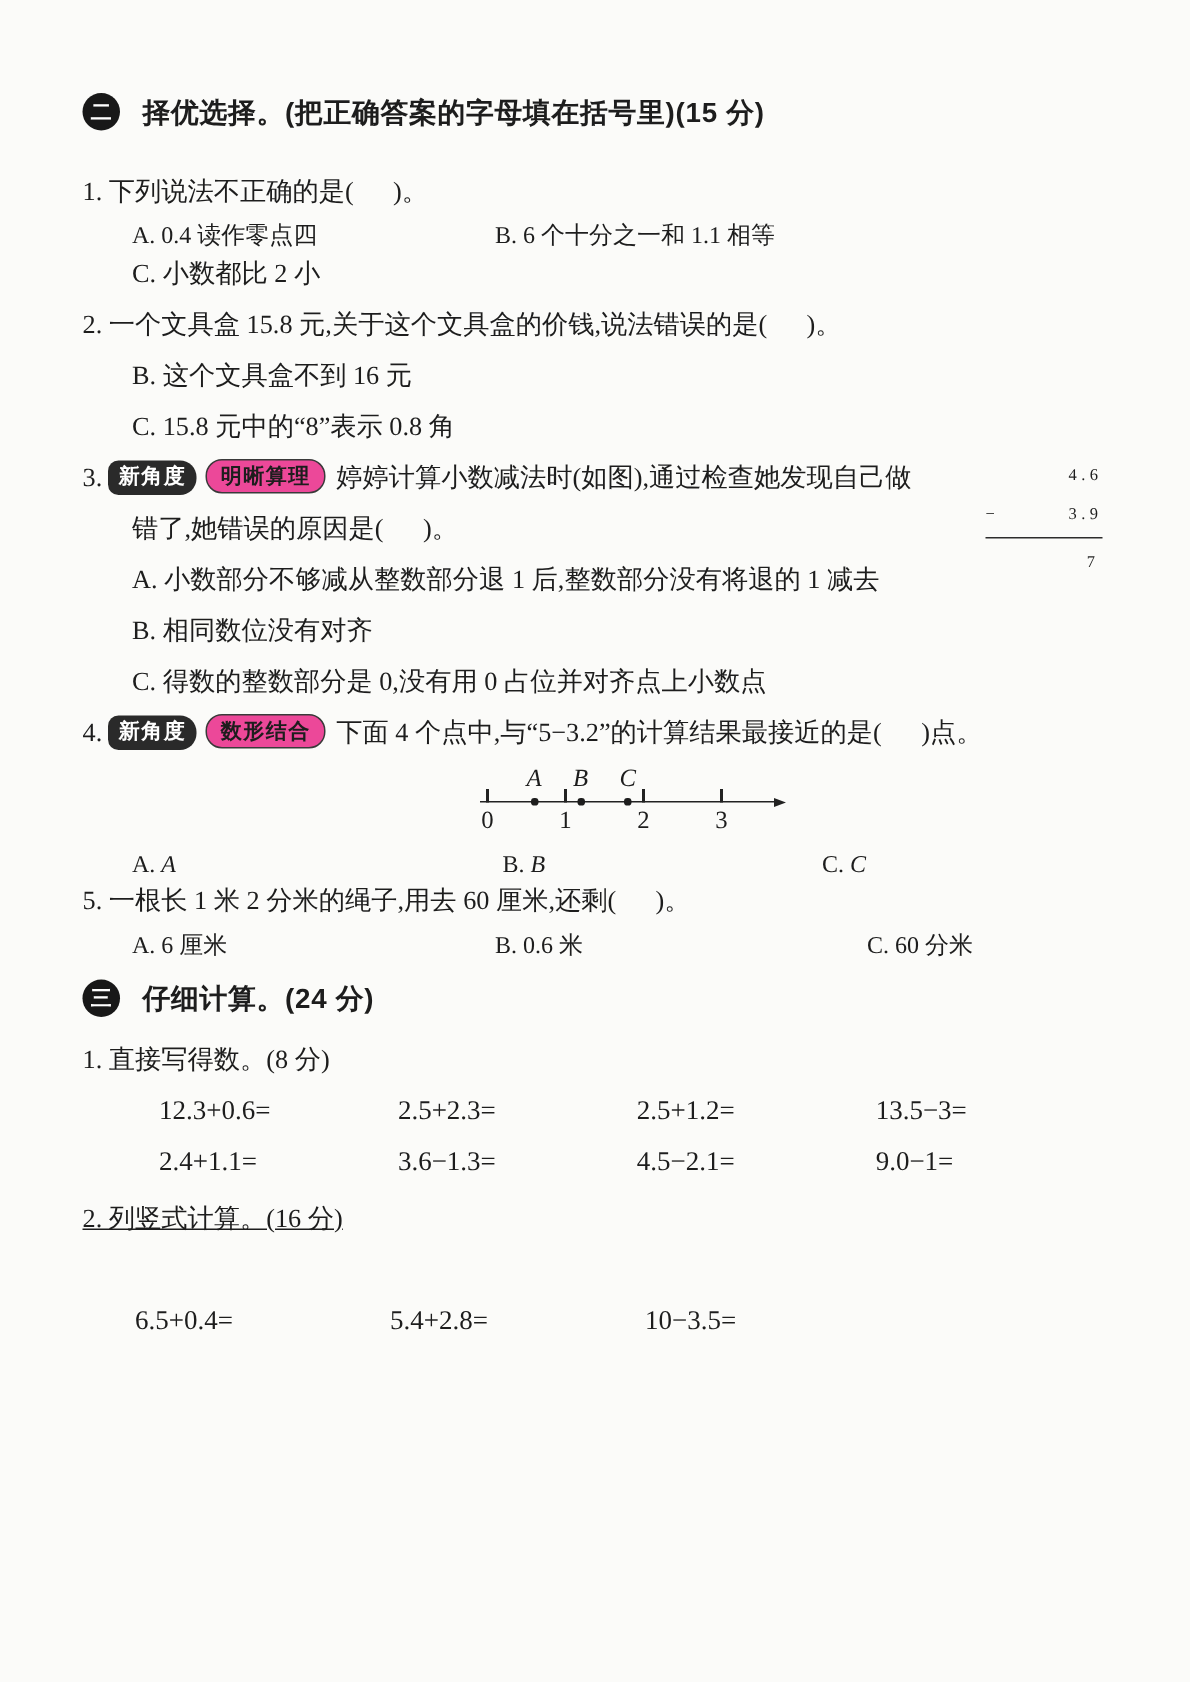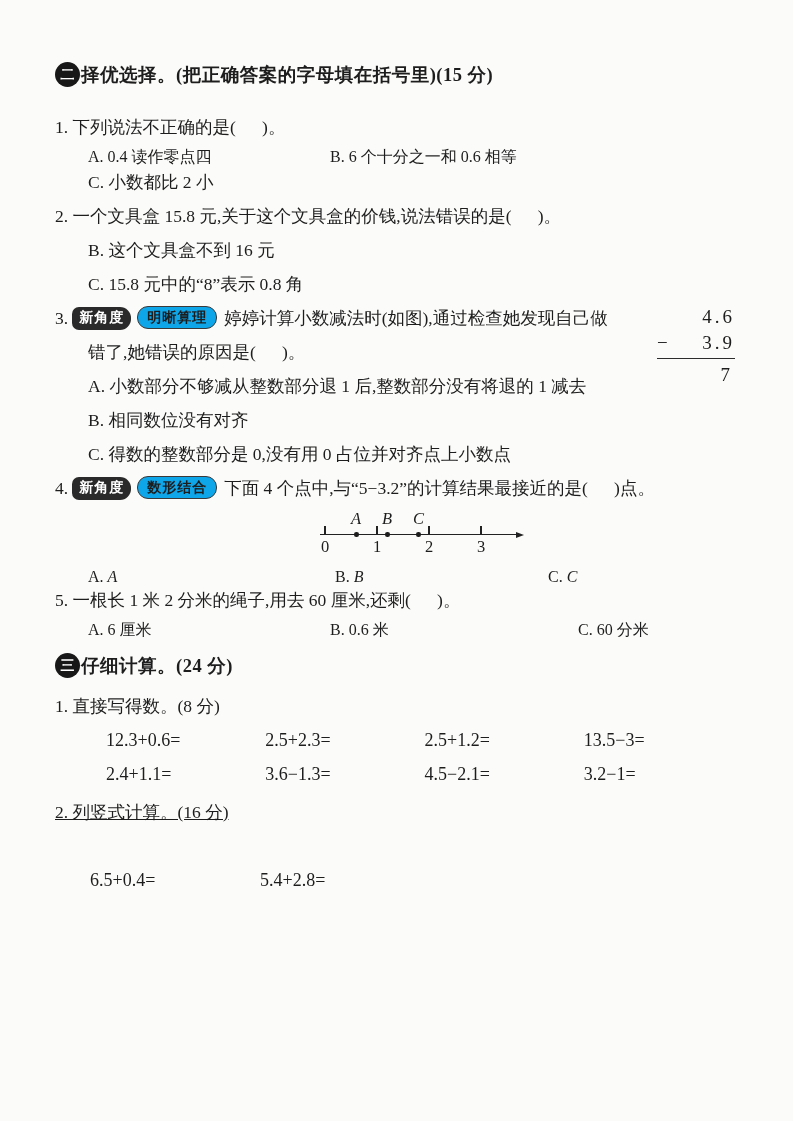--- a/index.html
+++ b/index.html
@@ -20,60 +20,60 @@
   
   .sec-header { display:flex; align-items:center; margin-bottom:26px; }
   .sec-icon {
     width:25px; height:25px; border-radius:50%;
     background:#181818; color:#ffffff;
     display:inline-flex; align-items:center; justify-content:center;
     font-family:"Liberation Sans","DejaVu Sans",sans-serif;
     font-weight:700; font-size:14px; flex:0 0 auto;
   }
   .sec-title {
-    margin-left:1px;
-    font-family:Liberation Serif, serif;
+    margin-left:15px;
+    font-family:Liberation Sans, sans-serif;
     font-weight:700; font-size:18.5px; letter-spacing:0.5px;
     white-space:pre-wrap;
   }
   
   .line {
     font-size:17.5px; line-height:28px; margin-bottom:6px;
     white-space:pre-wrap;
   }
   .indent { margin-left:33px; }
   .opts-row { display:flex; }
   .opt { display:inline-block; white-space:pre-wrap; }
   .w242 { width:242px; } .w248 { width:248px; } .w247 { width:247px; } .w213 { width:213px; }
   
   .badge-dark {
     display:inline-block;
     background:#2a2a2a; color:#ffffff;
-    font-family:Liberation Mono, monospace;
+    font-family:Liberation Serif, serif;
     font-weight:700; font-size:14px; line-height:21px;
     padding:1px 7px; border-radius:7px 11px 11px 7px;
     vertical-align:2px; margin:0 2px 0 4px;
     letter-spacing:1px;
   }
   .badge-outline {
     display:inline-block;
-    background:#0ea5e9; color:#1d1d1d;
+    background:#ec4899; color:#1d1d1d;
     border:1.6px solid #3a3a3a;
     font-family:"Liberation Sans","DejaVu Sans",sans-serif;
     font-weight:700; font-size:14px; line-height:19px;
     padding:1px 9px; border-radius:11px;
     vertical-align:2px; margin:0 7px 0 4px;
     letter-spacing:1px;
   }
   
   .q3-wrap { position:relative; }
   .q3-text { width:620px; }
   .vcalc {
     position:absolute; top:0; right:8px; width:78px;
-    font-size:19px; text-align:right; letter-spacing:3px;
+    font-size:11px; text-align:right; letter-spacing:3px;
     line-height:26px;
   }
   .vc-sub { display:flex; justify-content:space-between; border-bottom:1.6px solid #2c2c2c; padding-bottom:2px; }
   .vc-result { padding-top:3px; padding-right:2px; }
   
   .numberline { position:relative; width:212px; height:52px; margin:4px 0 8px 265px; }
   .nl-line { position:absolute; left:0; top:26px; width:198px; border-top:1.6px solid #222222; }
   .nl-arrow {
     position:absolute; left:196px; top:23.7px;
     width:0; height:0;
@@ -98,21 +98,21 @@
 <div class="page">
 
   <div class="sec-header">
     <span class="sec-icon">二</span>
     <span class="sec-title">择优选择。(把正确答案的字母填在括号里)(15 分)</span>
   </div>
 
   <div class="line">1. 下列说法不正确的是(      )。</div>
   <div class="opts-row indent">
     <span class="opt w242">A. 0.4 读作零点四</span>
-    <span class="opt">B. 6 个十分之一和 0.6 相等</span>
+    <span class="opt">B. 6 个十分之一和 1.1 相等</span>
   </div>
   <div class="line indent">C. 小数都比 2 小</div>
 
   <div class="line mt-q2">2. 一个文具盒 15.8 元,关于这个文具盒的价钱,说法错误的是(      )。</div>
   <div class="line indent">B. 这个文具盒不到 16 元</div>
   <div class="line indent">C. 15.8 元中的“8”表示 0.8 角</div>
 
   <div class="q3-wrap">
     <div class="q3-text">
       <div class="line"><span>3.</span><span class="badge-dark">新角度</span><span class="badge-outline">明晰算理</span><span>婷婷计算小数减法时(如图),通过检查她发现自己做</span></div>
@@ -174,22 +174,23 @@
   <div class="calc-row">
     <span class="calc-cell">12.3+0.6=</span>
     <span class="calc-cell">2.5+2.3=</span>
     <span class="calc-cell">2.5+1.2=</span>
     <span class="calc-cell">13.5−3=</span>
   </div>
   <div class="calc-row">
     <span class="calc-cell">2.4+1.1=</span>
     <span class="calc-cell">3.6−1.3=</span>
     <span class="calc-cell">4.5−2.1=</span>
-    <span class="calc-cell">3.2−1=</span>
+    <span class="calc-cell">9.0−1=</span>
   </div>
 
   <div class="line mt-calc2">2. 列竖式计算。(16 分)</div>
   <div class="calc-row-v">
     <span class="calc-cell">6.5+0.4=</span>
     <span class="calc-cell">5.4+2.8=</span>
+    <span class="calc-cell">10−3.5=</span>
   </div>
 
 </div>
 
 </body></html>

